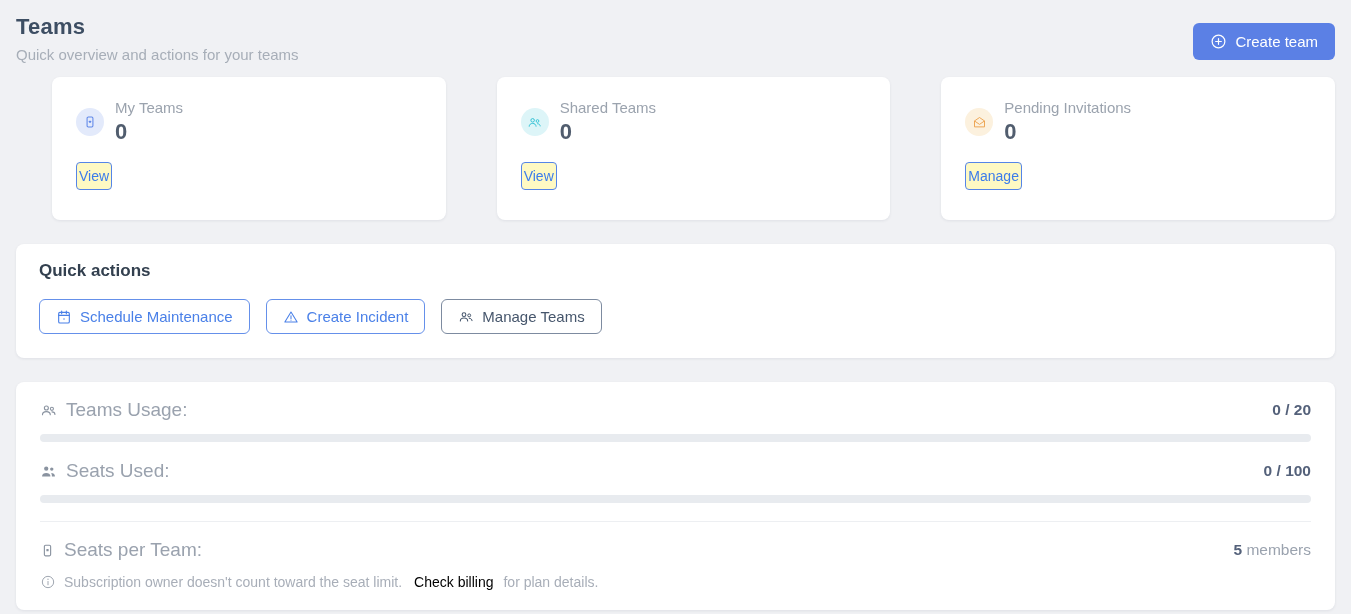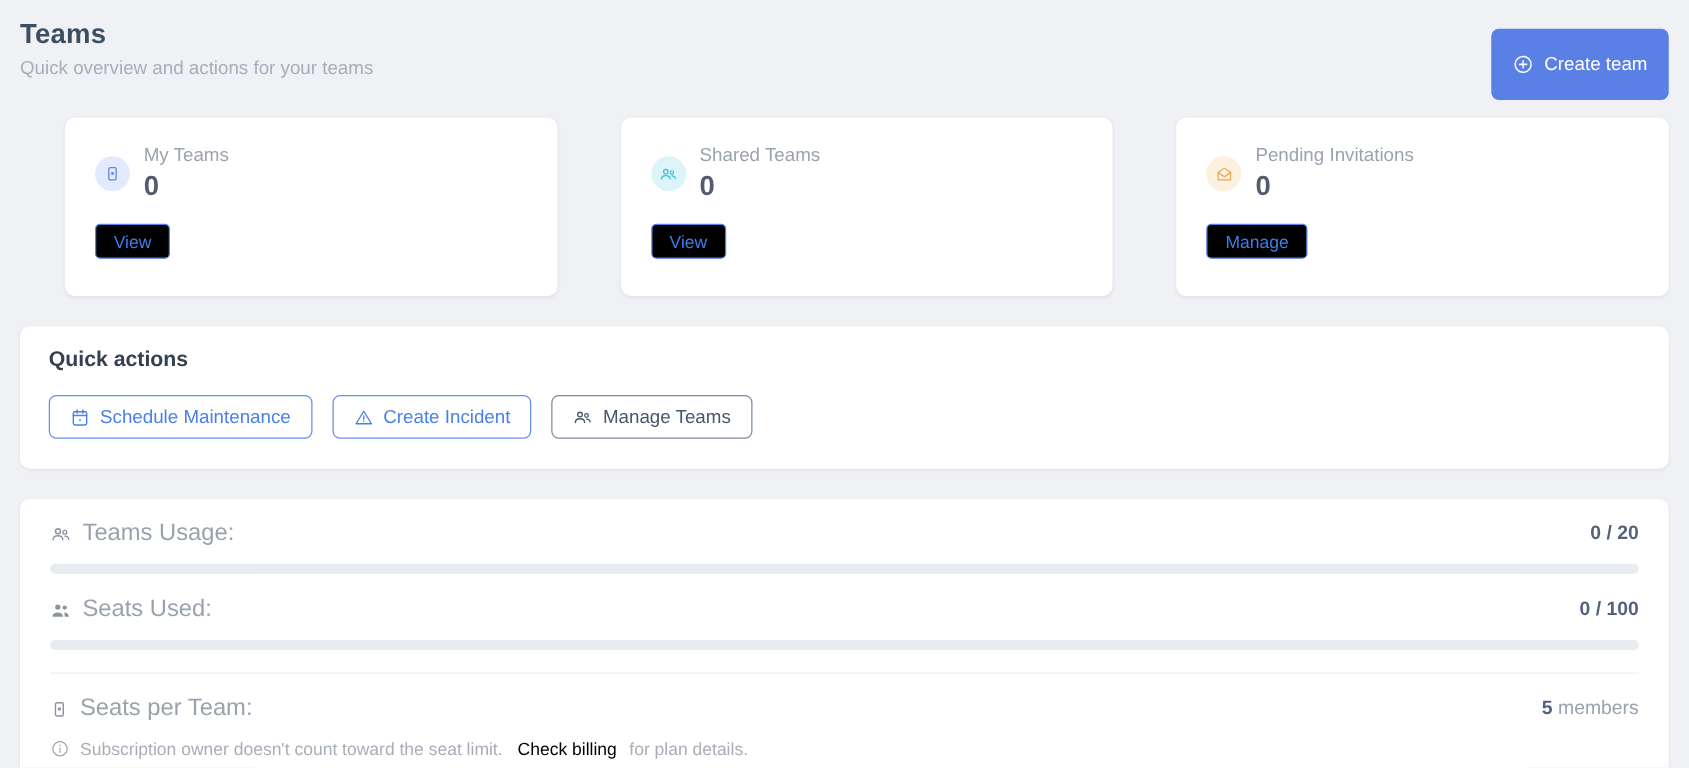--- a/index.html
+++ b/index.html
@@ -15,21 +15,21 @@
 
   
   .page-header { display: flex; justify-content: space-between; align-items: flex-start; }
   .page-title { margin: 0; font-size: 22px; font-weight: 700; color: #3d4e63; letter-spacing: .2px; }
   .page-subtitle { margin: 6px 0 0; font-size: 15px; color: #a7aeb8; }
   .btn-primary {
     margin-top: 9px;
     display: inline-flex; align-items: center; gap: 8px;
     background: #5b80e5; color: #fff;
     border: none; border-radius: 6px;
-    padding: 20px 17px; font-size: 15px;
+    padding: 10px 17px; font-size: 15px;
     font-family: inherit; cursor: pointer;
   }
   .btn-primary svg { display: block; }
 
   
   .stats-row { display: grid; grid-template-columns: repeat(3, 1fr); gap: 15px; margin-top: 14px; }
   .card {
     background: #fff; border-radius: 8px;
     padding: 22px 24px 24px; min-height: 143px;
     box-shadow: 0 1px 3px rgba(25,39,62,.08);
@@ -40,23 +40,23 @@
     width: 28px; height: 28px; border-radius: 50%;
     display: flex; align-items: center; justify-content: center; flex: 0 0 28px;
   }
   .icon-circle.blue   { background: #e3eafb; color: #5f87e8; }
   .icon-circle.cyan   { background: #ddf5f8; color: #35c3d6; }
   .icon-circle.orange { background: #fcf1de; color: #eca14d; }
   .card-label { font-size: 15px; color: #9ba3ae; }
   .card-value { font-size: 22px; font-weight: 700; color: #515d6e; margin-top: 3px; }
   .btn-outline-blue {
     margin-top: 17px;
-    background: #000000; color: #3c7ceb;
+    background: #fef9c3; color: #3c7ceb;
     border: 1px solid #5585e8; border-radius: 4px;
-    padding: 5px 14px; font-size: 14px;
+    padding: 5px 2px; font-size: 14px;
     font-family: inherit; cursor: pointer;
   }
 
   
   .panel {
     background: #fff; border-radius: 8px;
     box-shadow: 0 1px 3px rgba(25,39,62,.08);
     margin-top: 24px;
   }
   .panel.quick { padding: 17px 23px 24px; }

